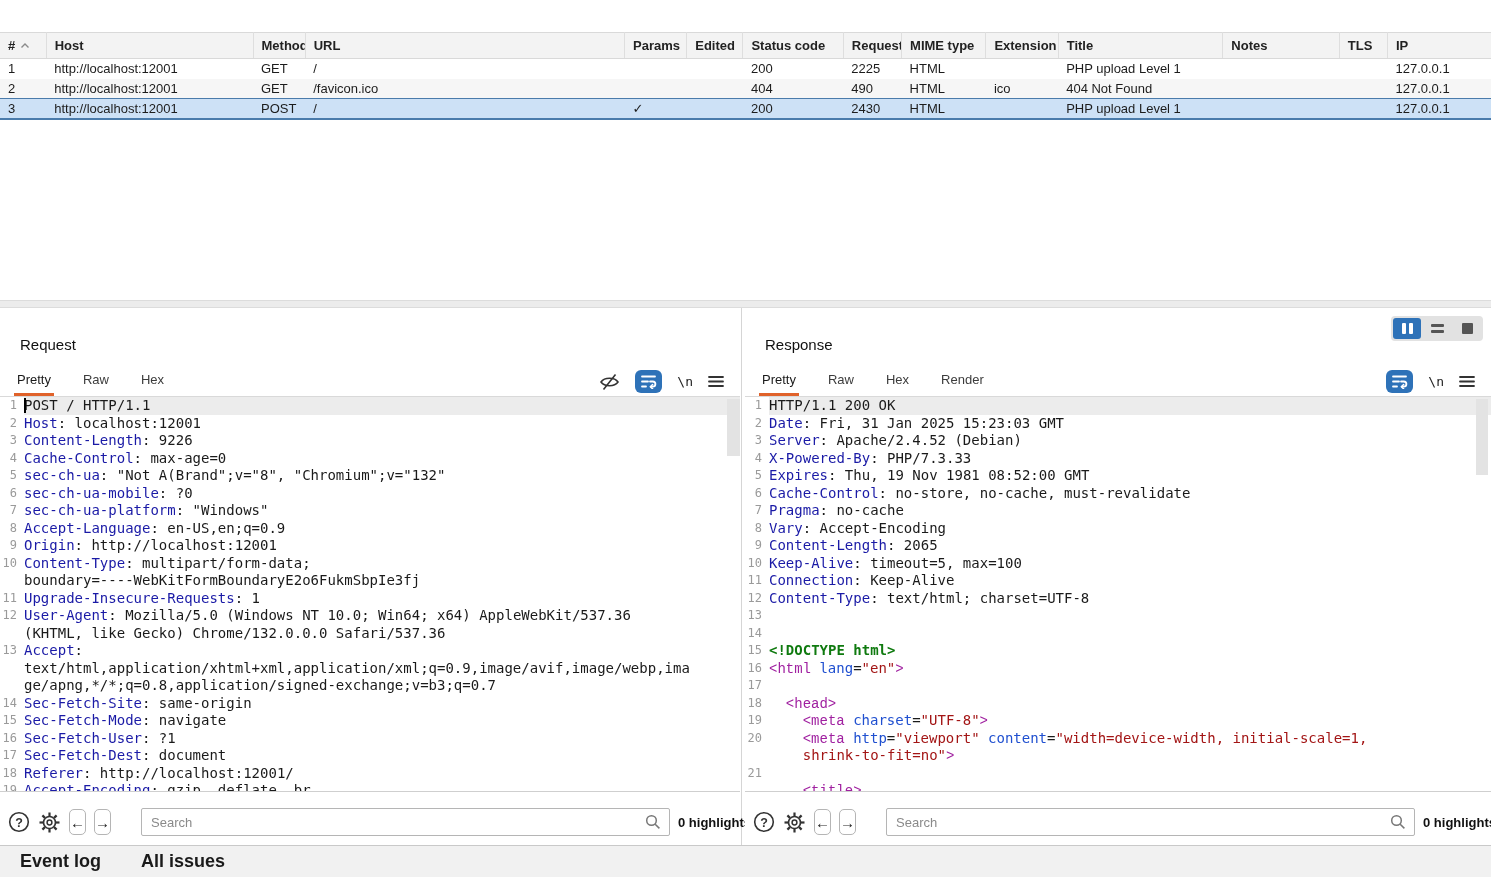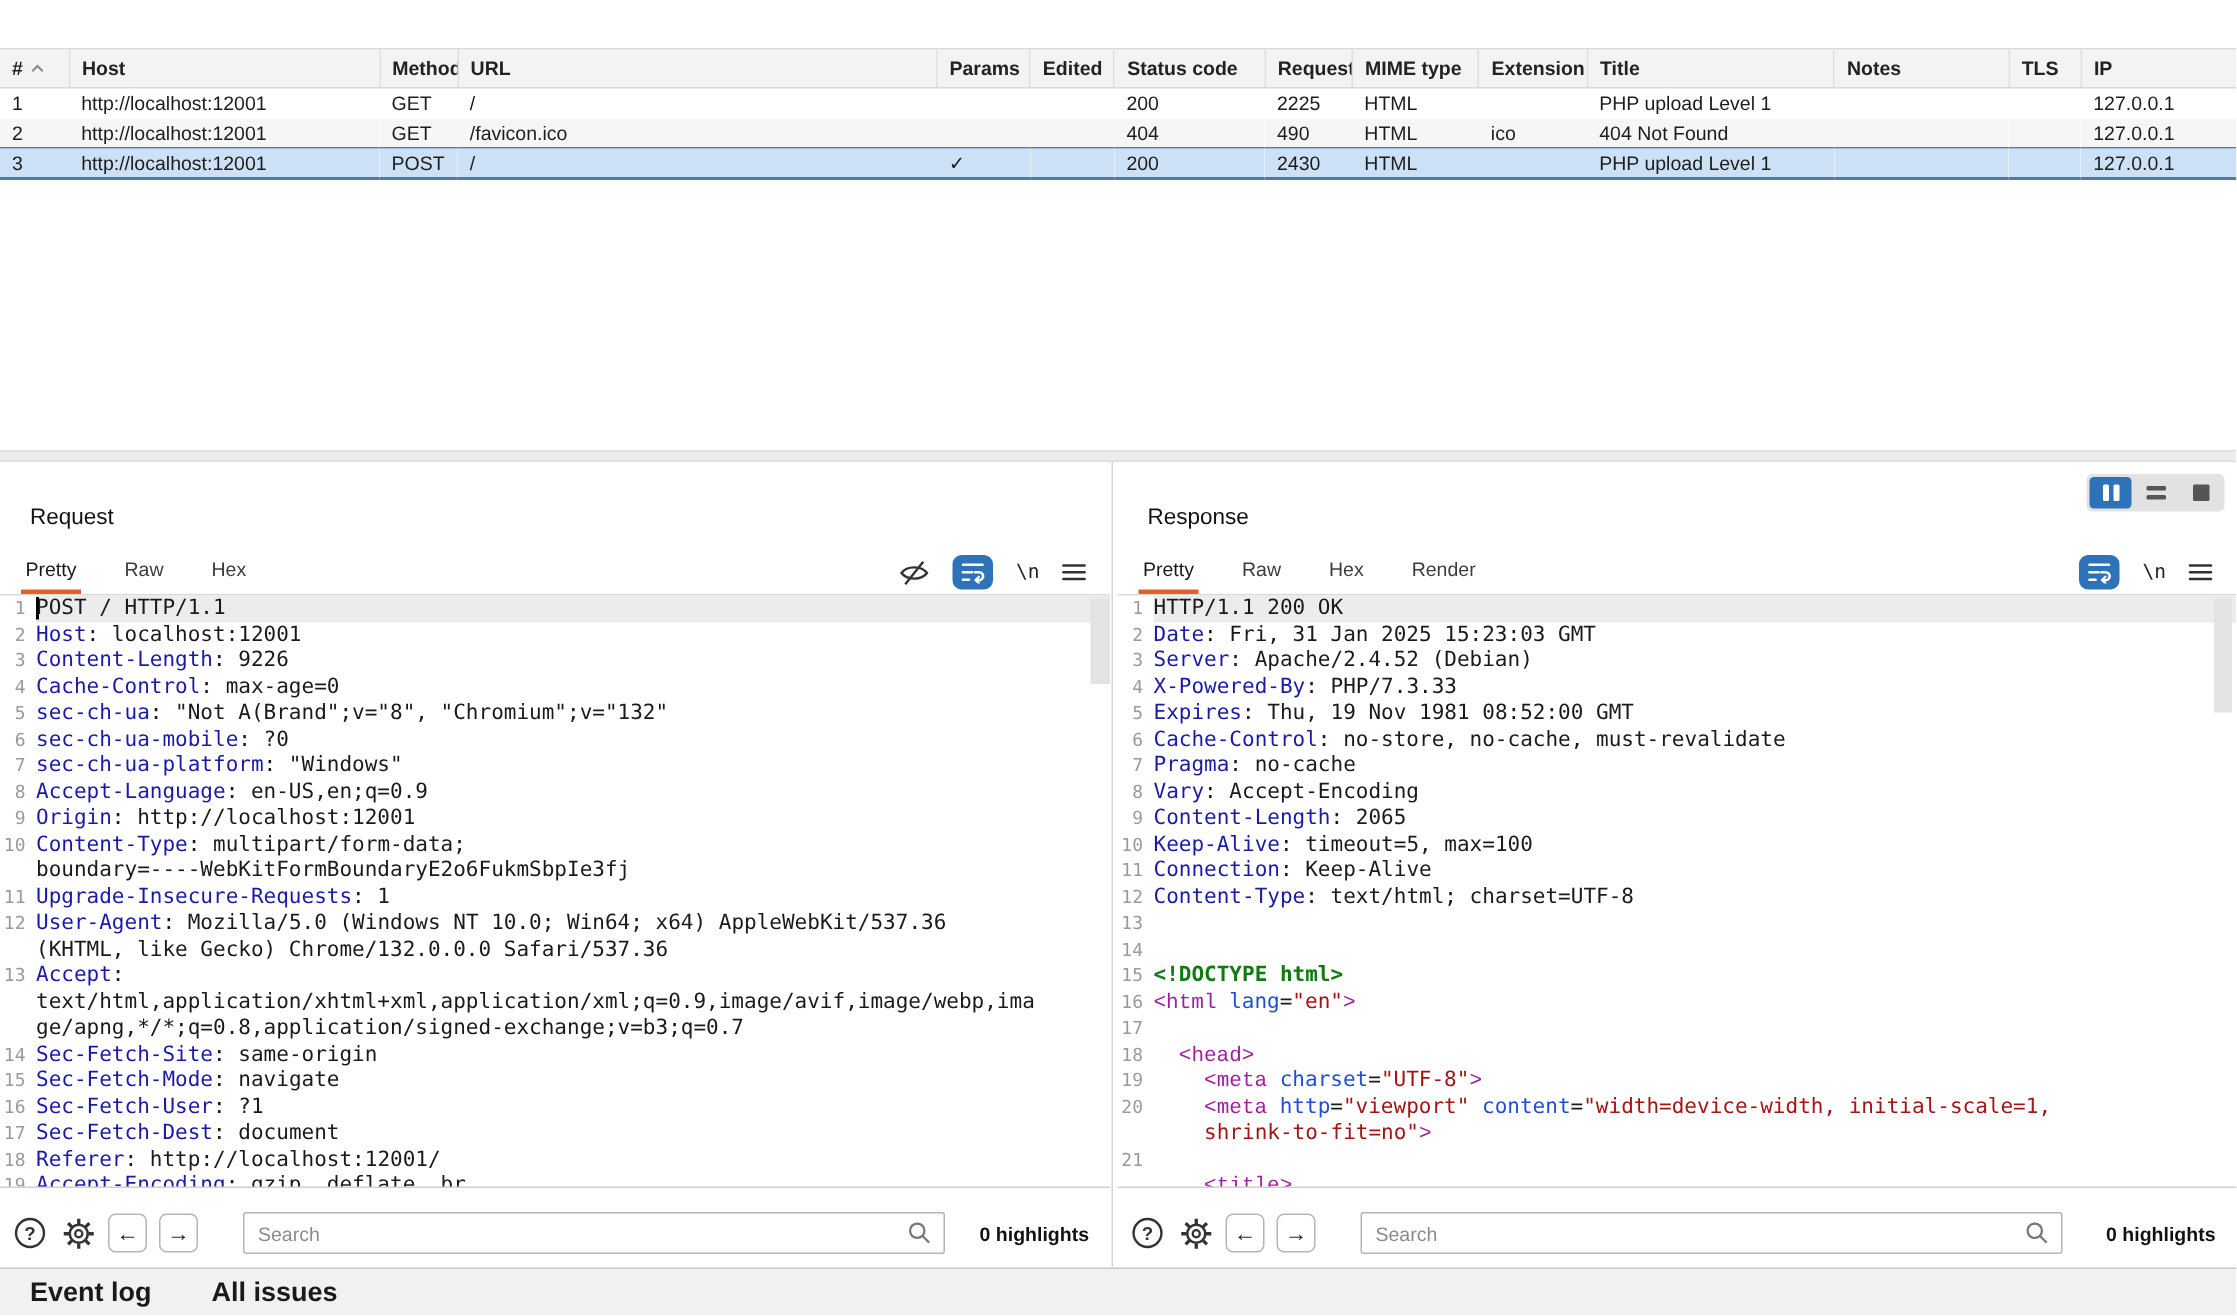--- a/index.html
+++ b/index.html
@@ -73,21 +73,21 @@
   .panel-request .scroll-thumb{top:91px;right:0;width:13px;height:57px;}
   .panel-response .scroll-thumb{top:91px;right:3px;width:12px;height:76px;}
 
   
   .search-bar{position:absolute;left:0;right:0;top:494px;height:40px;display:flex;align-items:center;
     padding:0 14px 0 8px;gap:8px;}
   .round-btn{width:24px;height:24px;display:flex;align-items:center;justify-content:center;cursor:pointer;}
   .nav-btn{width:26px;height:26px;border:1px solid #b5b5b5;border-radius:5px;background:#fff;
     display:flex;align-items:center;justify-content:center;font-size:15px;color:#222;cursor:pointer;}
   .search-wrap{position:relative;margin-left:22px;}
-  .search-wrap input{width:468px;height:28px;border:1px solid #b5b5b5;border-radius:2px;
+  .search-wrap input{width:529px;height:28px;border:1px solid #b5b5b5;border-radius:2px;
     font-family:"Liberation Sans",sans-serif;font-size:13px;padding:0 16px 0 9px;color:#222;outline:none;}
   .search-wrap input::placeholder{color:#8a8a8a;}
   .mag{position:absolute;right:9px;top:6px;}
   .hl-count{margin-left:auto;font-size:13px;font-weight:700;color:#111;white-space:nowrap;}
 
   
   .status-bar{position:absolute;left:0;right:0;top:845px;height:32px;background:#f1f1f1;
     border-top:1px solid #c9c9c9;display:flex;align-items:center;padding-left:20px;gap:40px;}
   .status-item{font-size:18px;font-weight:600;color:#1a1a1a;cursor:pointer;}
 </style>

